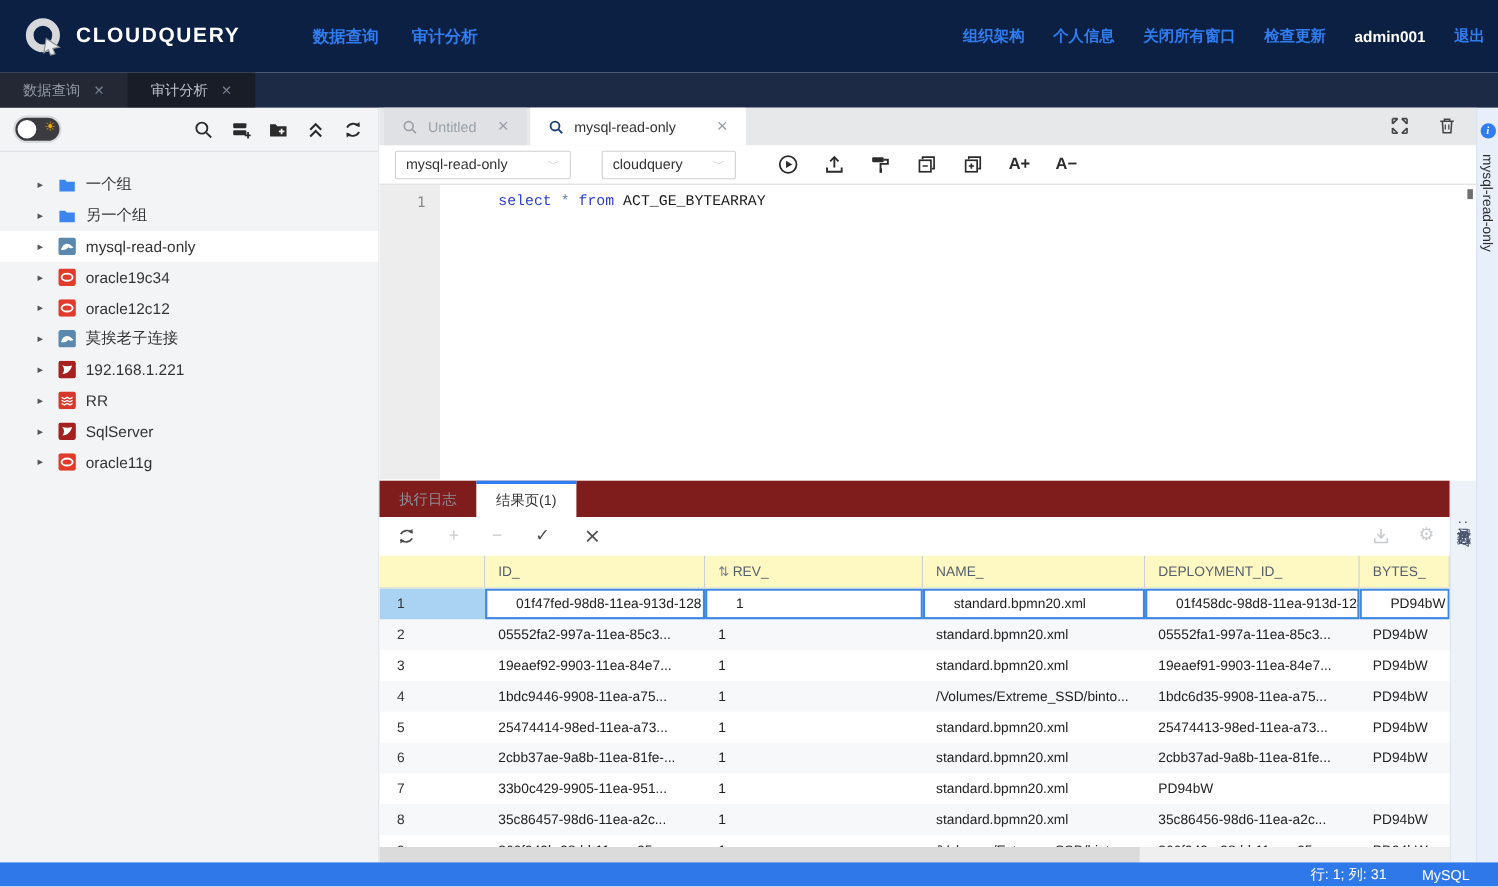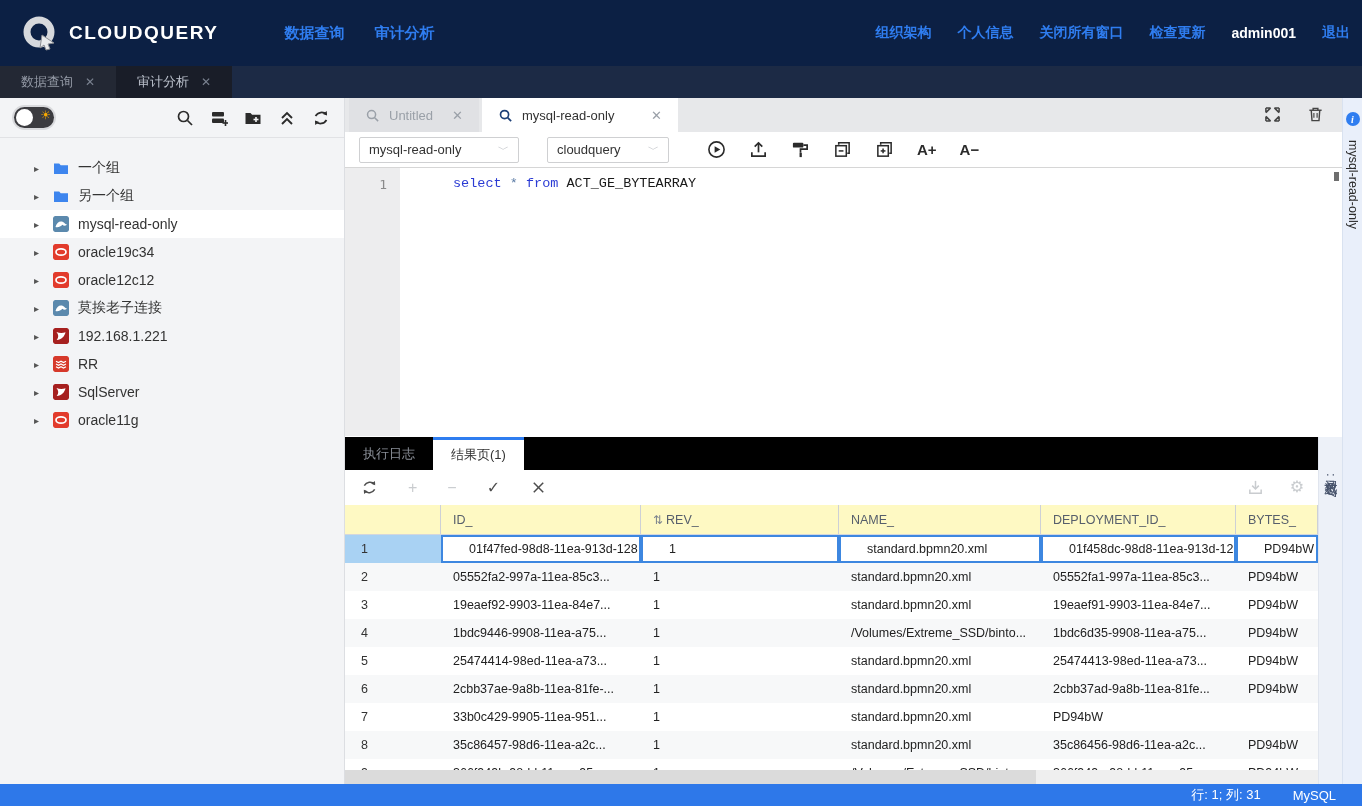--- a/index.html
+++ b/index.html
@@ -80,21 +80,21 @@
               font-family:"DejaVu Sans Mono",monospace; font-size:13px; color:#8a8a8a; }
   .code-line { position:absolute; left:60px; top:8px; font-family:Liberation Mono, monospace;
                font-size:13.5px; white-space:pre;margin-left:48px; }
   .tok-kw { color:#2b3bd4; }
   .tok-star { color:#5b7ba5; }
   .tok-ident { color:#1a1a1a; }
   .vscroll-thumb { position:absolute; right:3px; top:4px; width:5px; height:9px; background:#6e6e6e; }
 
   
   #results-region { left:345px; top:437px; width:973px; height:347px; background:#fff; }
-  .rtab-strip { height:33px; background:#000000; display:flex; }
+  .rtab-strip { height:33px; background:#7f1d1d; display:flex; }
   .rtab { display:flex; align-items:center; justify-content:center; font-size:13px;
           padding:0 18px; cursor:pointer; }
   .rtab.inactive { color:#8b9099; }
   .rtab.active { background:#fff; color:#333; border-top:3px solid #2f7df0; }
   .rtoolbar { height:35px; background:#fff; display:flex; align-items:center;
               padding-left:16px; gap:30px; position:relative; }
   .rtool { font-size:16px; line-height:1; cursor:pointer; }
   .rtool.enabled { color:#4d4d4d; }
   .rtool.disabled { color:#c9cccf; }
   .rtool .icon { width:17px; height:17px; display:block; }

